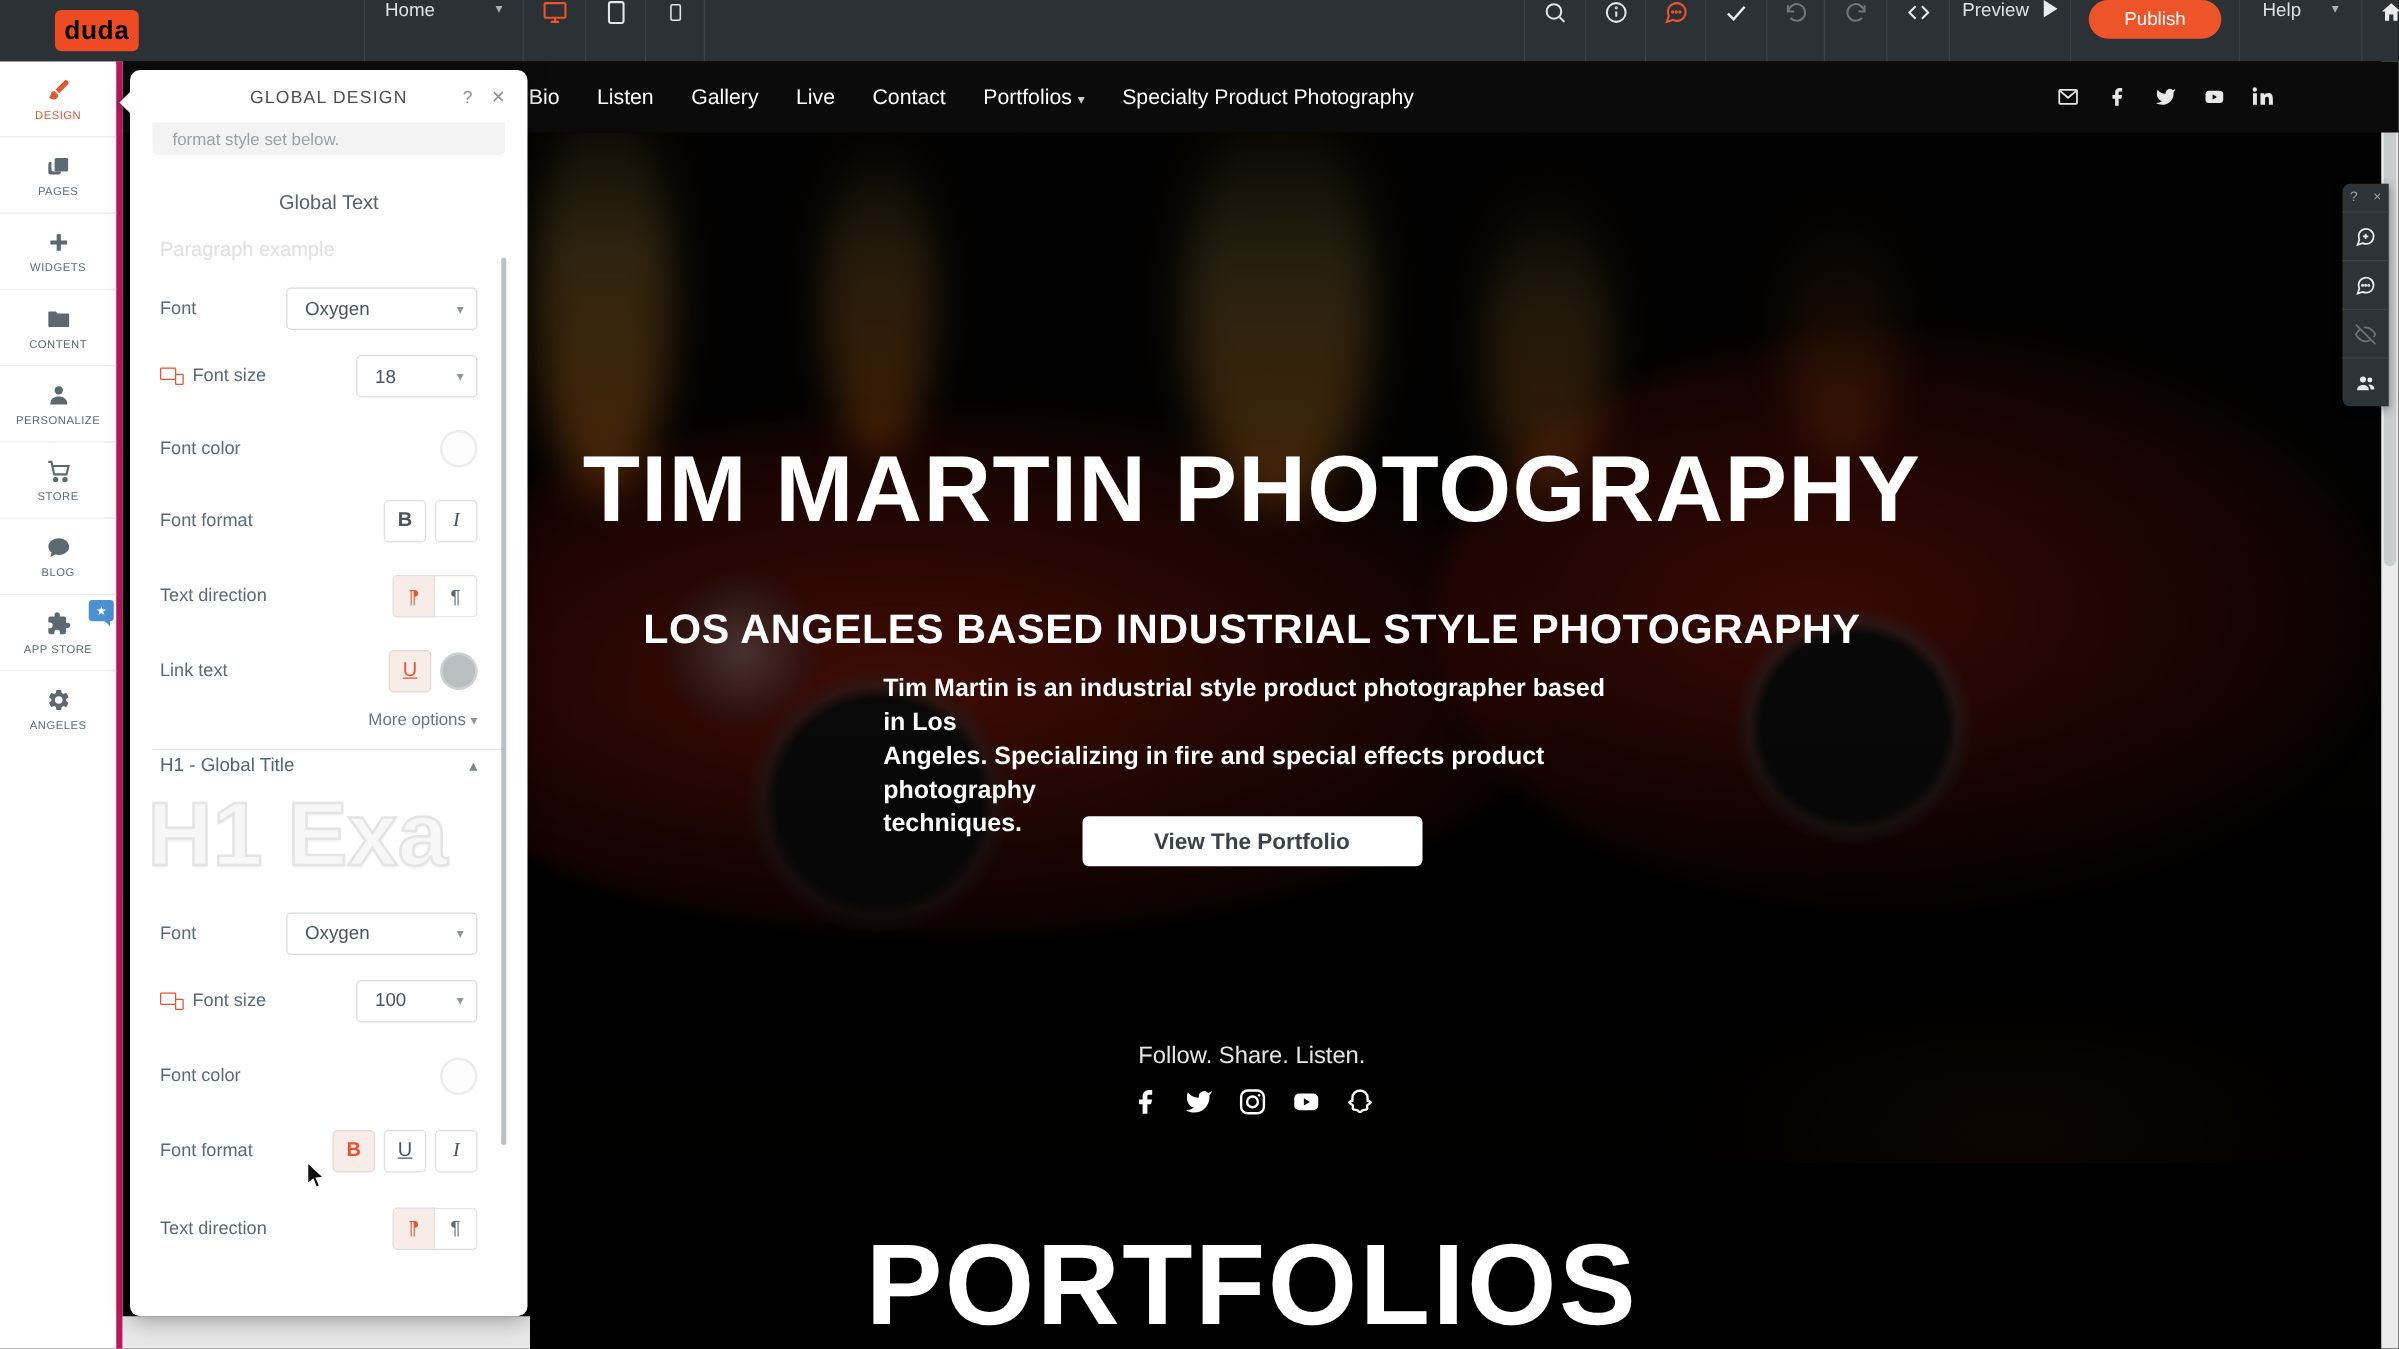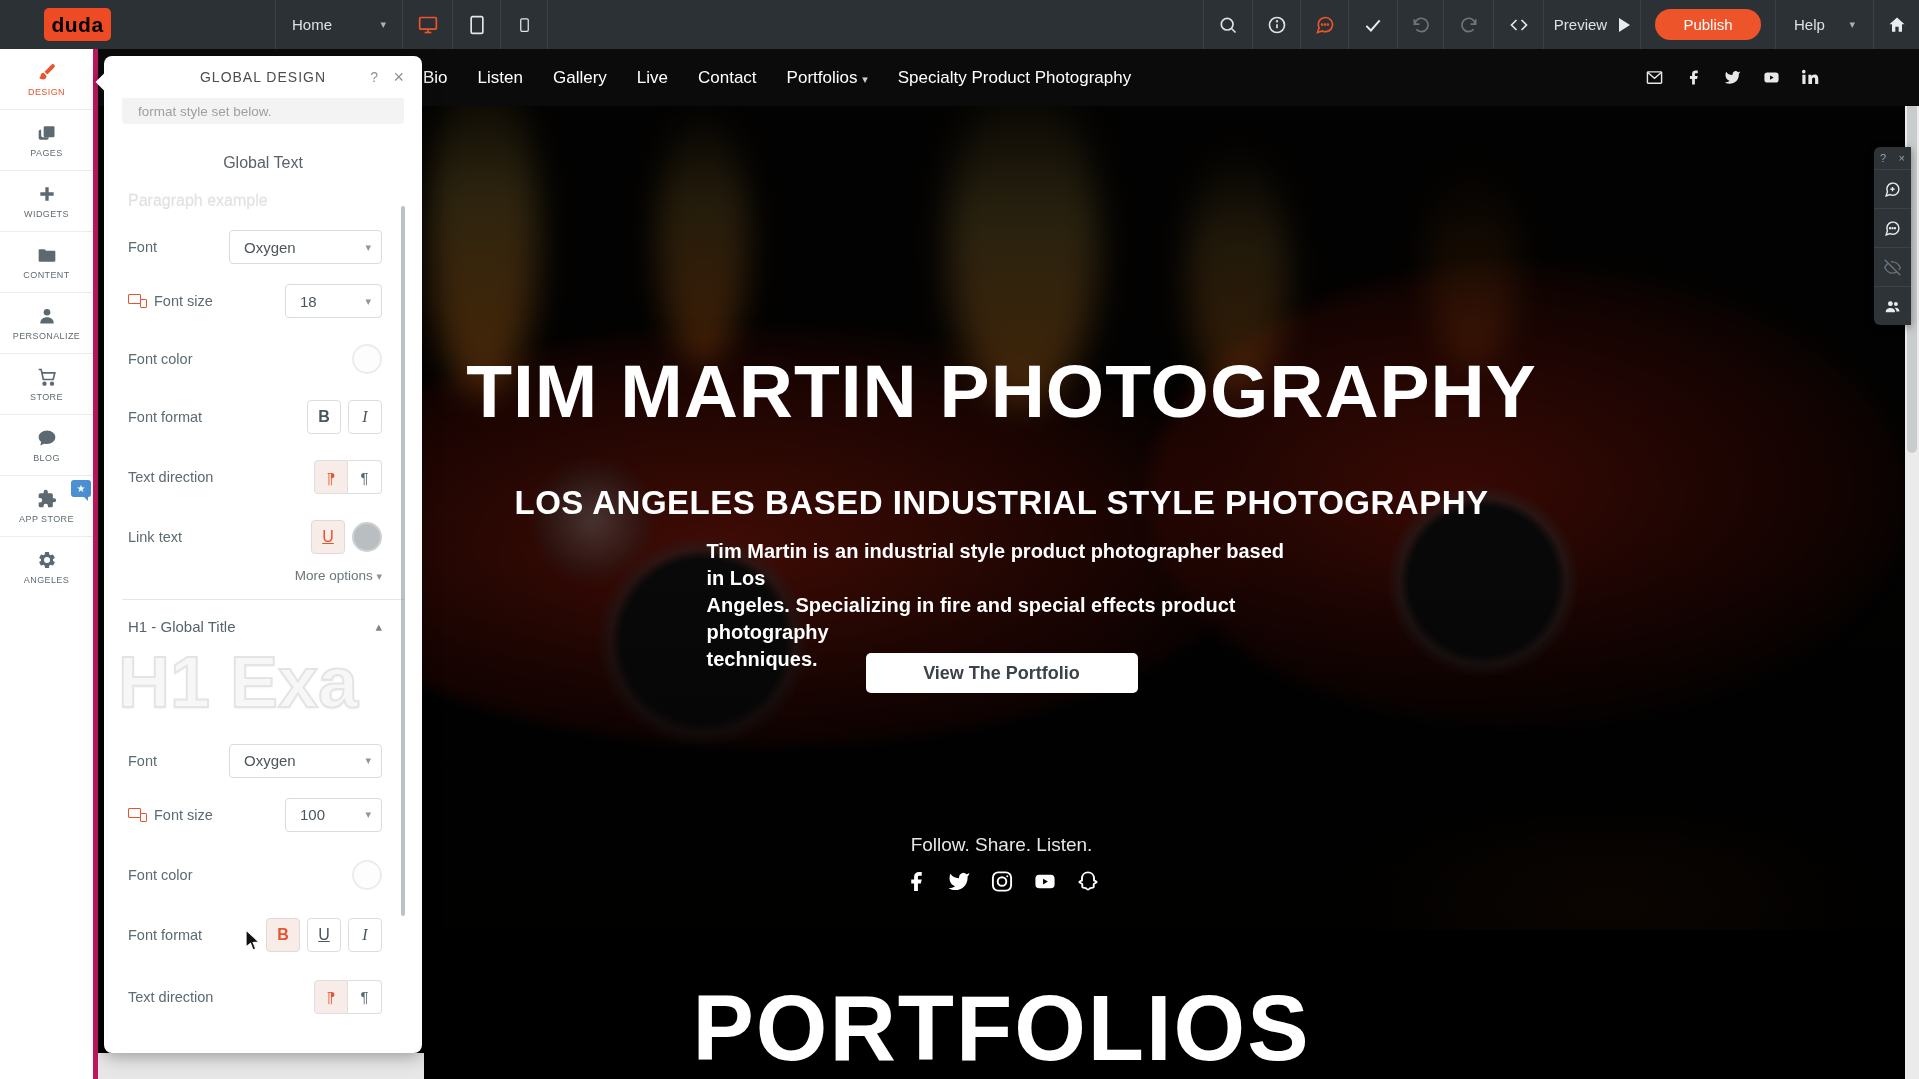--- a/index.html
+++ b/index.html
@@ -1,23 +1,23 @@
 <!DOCTYPE html>
 <html><head>
 <meta charset="utf-8">
 <style>
   * { margin:0; padding:0; box-sizing:border-box; }
   html,body { width:1919px; height:1079px; overflow:hidden; background:#000;
     font-family:"Liberation Sans", sans-serif; }
 
   
   #topbar { position:absolute; inset:0 0 auto 0; height:49px; background:#2c3136; z-index:50; }
-  .tb-seg { position:absolute; top:0; height:49px; display:flex; align-items:center;
+  .tb-seg { position:absolute; top:0; height:49px; display:flex; align-items:flex-start;
     justify-content:center; gap:8px; border-left:1px solid #3b4146; color:#dde1e3;
-    font-size:15px; cursor:pointer; }
+    font-size:15px; cursor:pointer;margin-left:16px; }
   .logo { position:absolute; left:44px; top:8px; width:67px; height:33px; background:#ee4a23;
     border-radius:5px; color:#000000; font-weight:bold; font-size:21px; display:flex;
     align-items:center; justify-content:center; letter-spacing:.5px; }
   .tb-ico { width:20px; height:20px; display:block; }
   .chev { font-size:11px; color:#aab0b4; }
   .publish-btn { width:106px; height:31px; border-radius:16px; background:#ee5429; color:#fff;
     display:flex; align-items:center; justify-content:center; font-size:15px; cursor:pointer; }
   .play-tri { width:0; height:0; border-left:11px solid #e8ecee; border-top:7px solid transparent;
     border-bottom:7px solid transparent; margin-left:4px; }
 
@@ -120,21 +120,21 @@
   .dir-btn { width:34px; height:34px; border:1px solid #dcdfe0; background:#fff; display:flex;
     align-items:center; justify-content:center; font-size:15px; color:#5c6a72; cursor:pointer; }
   .dir-btn:first-child { border-radius:4px 0 0 4px; }
   .dir-btn:last-child { border-radius:0 4px 4px 0; border-left:none; }
   .dir-btn.on { background:#f8ece9; color:#e8542f; }
   .dir-glyph { font-size:15px; }
   .more-opts { text-align:right; padding-right:40px; margin-top:14px; color:#6b767c;
     font-size:13.5px; cursor:pointer; }
   .p-div { height:1px; background:#e6e6e6; margin:16px 18px 0 18px; }
   .h1-row { display:flex; align-items:center; justify-content:space-between;
-    padding:0 40px 0 24px; margin-top:18px; color:#56646c; font-size:15px; }
+    padding:0 40px 0 24px; margin-top:4px; color:#56646c; font-size:15px; }
   .h1-row .caret { color:#7d868b; font-size:13px; cursor:pointer; }
   .ghost-h1 { margin:6px 0 0 14px; font-size:72px; font-weight:bold; line-height:1.15;
     white-space:nowrap; overflow:hidden; color:#f7f7f7; -webkit-text-stroke:2px #e4e4e4;
     text-shadow:0 2px 2px rgba(0,0,0,.05); }
   #panel-scroll { position:absolute; right:17px; top:150px; width:4px; height:710px;
     background:#868d91; border-radius:2px; opacity:.55; }
 
   .resp-ico { width:19px; height:14px; position:relative; display:inline-block; }
   .resp-ico .mon { position:absolute; left:0; top:0; width:13px; height:10px;
     border:1.5px solid #e8542f; border-radius:1px; }

